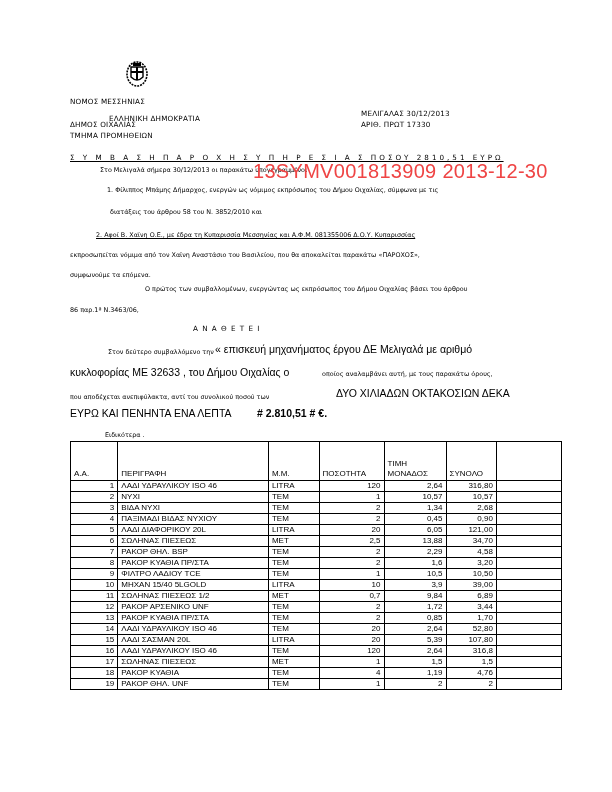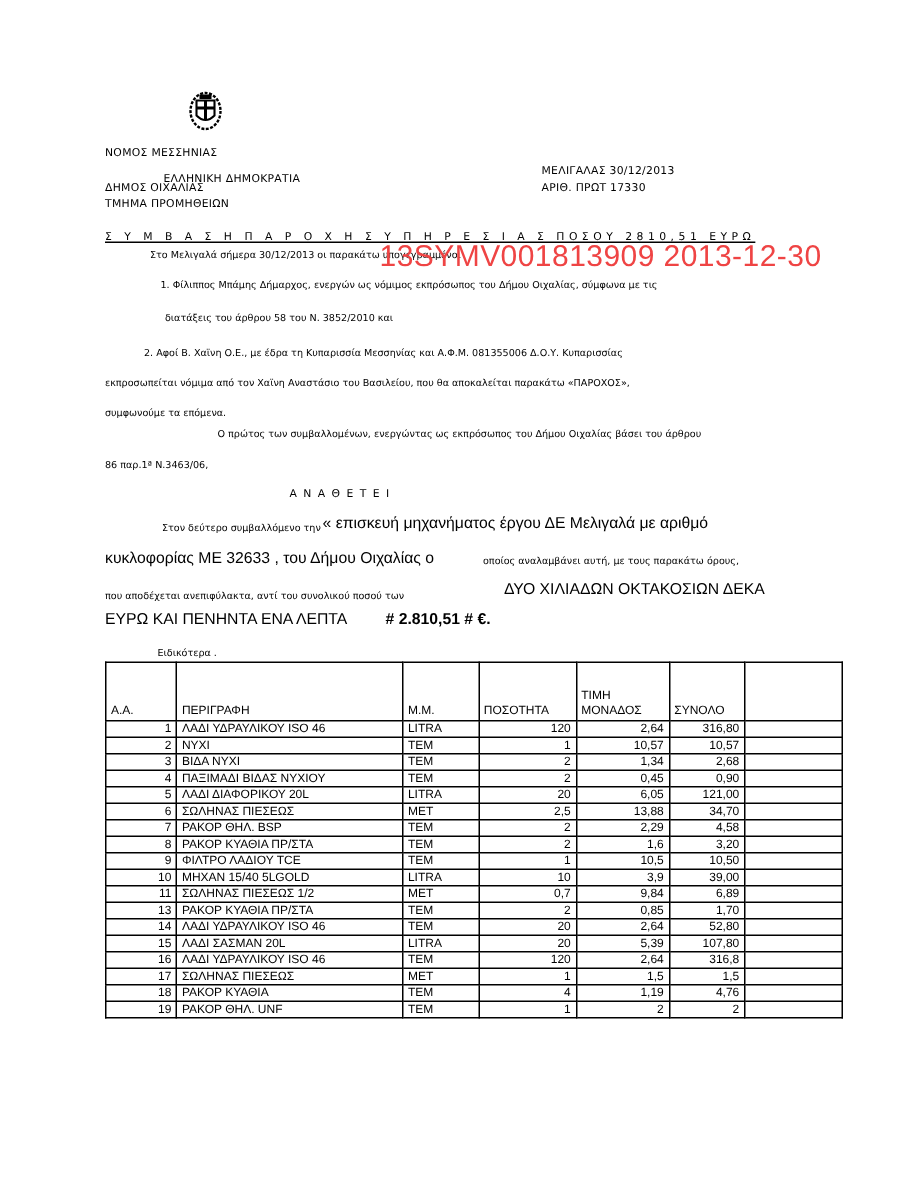--- a/index.html
+++ b/index.html
@@ -43,21 +43,21 @@
 <div class="abs small" style="left:361px; top:120px;">ΑΡΙΘ. ΠΡΩΤ 17330</div>
 
 <div class="abs title-u" style="left:70px; top:153px;">Σ Υ Μ Β Α Σ Η   Π Α Ρ Ο Χ Η Σ   Υ Π Η Ρ Ε Σ Ι Α Σ  ΠΟΣΟΥ 2810,51 ΕΥΡΩ</div>
 <div class="abs tiny" style="left:100px; top:166px;text-align:right;">Στο Μελιγαλά σήμερα  30/12/2013  οι παρακάτω υπογεγραμμένοι</div>
 
 <div class="watermark">13SYMV001813909 2013-12-30</div>
 
 <div class="abs tiny" style="left:107px; top:186px;">1.  Φίλιππος Μπάμης Δήμαρχος, ενεργών ως νόμιμος εκπρόσωπος του Δήμου Οιχαλίας, σύμφωνα με τις</div>
 <div class="abs tiny" style="left:70px; top:208px;padding-left:40px;">διατάξεις του άρθρου 58 του Ν. 3852/2010 και</div>
 
-<div class="abs tiny" style="left:96px; top:231px;">2. Αφοί Β. Χαϊνη  Ο.Ε., με έδρα τη Κυπαρισσία   Μεσσηνίας και Α.Φ.Μ. 081355006  Δ.Ο.Υ. Κυπαρισσίας</div>
+<div class="abs tiny" style="left:96px; top:231px;text-decoration:underline;">2. Αφοί Β. Χαϊνη  Ο.Ε., με έδρα τη Κυπαρισσία   Μεσσηνίας και Α.Φ.Μ. 081355006  Δ.Ο.Υ. Κυπαρισσίας</div>
 <div class="abs tiny" style="left:70px; top:251px;">εκπροσωπείται νόμιμα από τον Χαϊνη Αναστάσιο   του Βασιλείου, που θα αποκαλείται παρακάτω «ΠΑΡΟΧΟΣ»,</div>
 <div class="abs tiny" style="left:70px; top:271px;">συμφωνούμε τα επόμενα.</div>
 
 <div class="abs tiny" style="left:127px; top:285px;margin-left:18px;">Ο πρώτος των συμβαλλομένων, ενεργώντας ως εκπρόσωπος του Δήμου Οιχαλίας βάσει του άρθρου</div>
 <div class="abs tiny" style="left:70px; top:306px;">86 παρ.1ª Ν.3463/06,</div>
 
 <div class="abs small" style="left:193px; top:324px; letter-spacing:1px;">Α Ν Α Θ Ε Τ Ε Ι</div>
 
 <div class="abs tiny" style="left:108px; top:348px;">Στον δεύτερο συμβαλλόμενο την</div>
 <div class="abs big" style="left:215px; top:343px;">« επισκευή  μηχανήματος   έργου ΔΕ Μελιγαλά   με αριθμό</div>
@@ -177,20 +177,29 @@
       <tr>
         <td class="num">11</td>
         <td>ΣΩΛΗΝΑΣ ΠΙΕΣΕΩΣ 1/2</td>
         <td>MET</td>
         <td class="num">0,7</td>
         <td class="num">9,84</td>
         <td class="num">6,89</td>
         <td></td>
       </tr>
       <tr>
+        <td class="num">12</td>
+        <td>ΡΑΚΟΡ ΑΡΣΕΝΙΚΟ UNF</td>
+        <td>TEM</td>
+        <td class="num">2</td>
+        <td class="num">1,72</td>
+        <td class="num">3,44</td>
+        <td></td>
+      </tr>
+      <tr>
         <td class="num">13</td>
         <td>ΡΑΚΟΡ ΚΥΑΘΙΑ ΠΡ/ΣΤΑ</td>
         <td>TEM</td>
         <td class="num">2</td>
         <td class="num">0,85</td>
         <td class="num">1,70</td>
         <td></td>
       </tr>
       <tr>
         <td class="num">14</td>

